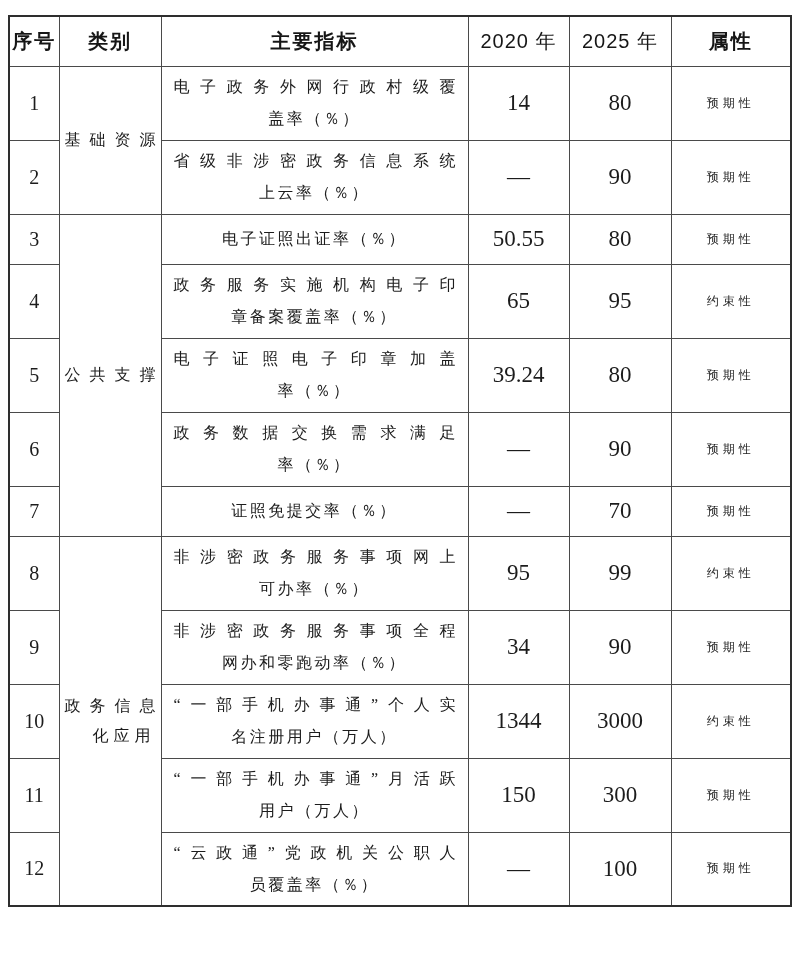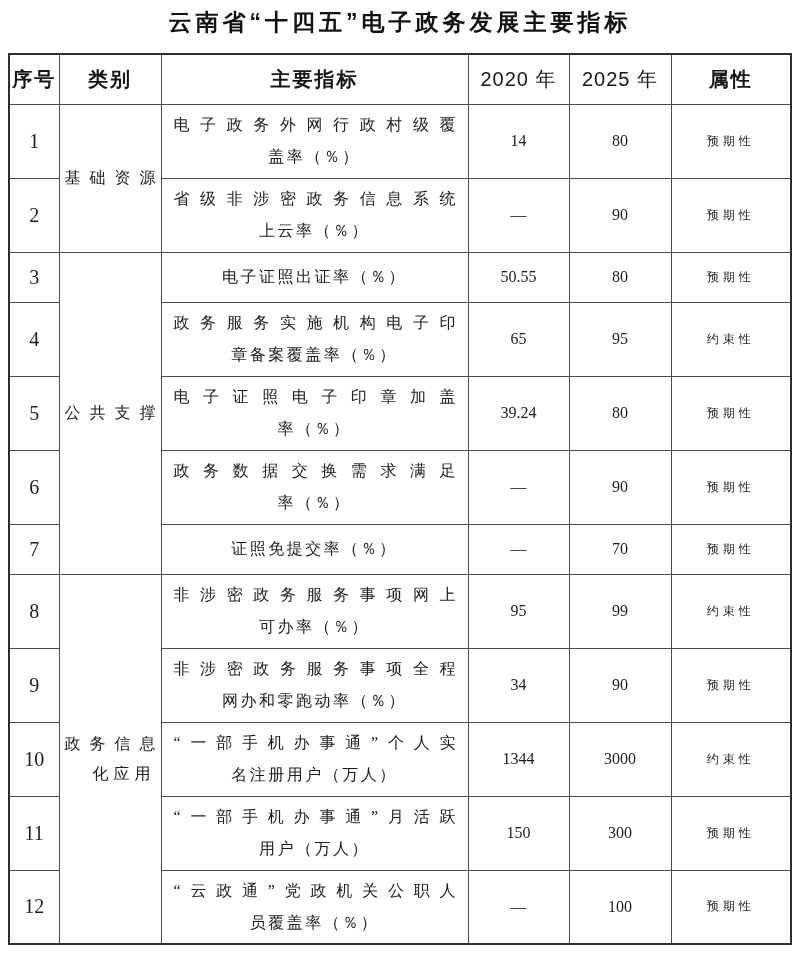--- a/index.html
+++ b/index.html
@@ -57,28 +57,27 @@
     text-align-last: justify;
   }
   .cat-center { text-align: right; letter-spacing: 5px; }
   td.c-ind  { padding: 0 12px; font-size: 16px; }
   .ind-line { display: block; line-height: 32px; }
   .ind-just {
     text-align: justify;
     text-align-last: justify;
   }
   .ind-left { text-align: center; letter-spacing: 2.5px; }
-  td.c-num  { text-align: center; font-size: 16px; }
+  td.c-num  { text-align: center; font-size: 23px; }
   td.c-attr { text-align: center; font-size: 12px; letter-spacing: 4px; }
 </style>
 </head>
 <body>
 
 <div class="page">
-  <h1 class="page-title">云南省“十四五”电子政务发展主要指标</h1>
 
   <table class="indicators">
     <colgroup>
       <col style="width:50px">
       <col style="width:102px">
       <col style="width:307px">
       <col style="width:101px">
       <col style="width:102px">
       <col style="width:120px">
     </colgroup>

